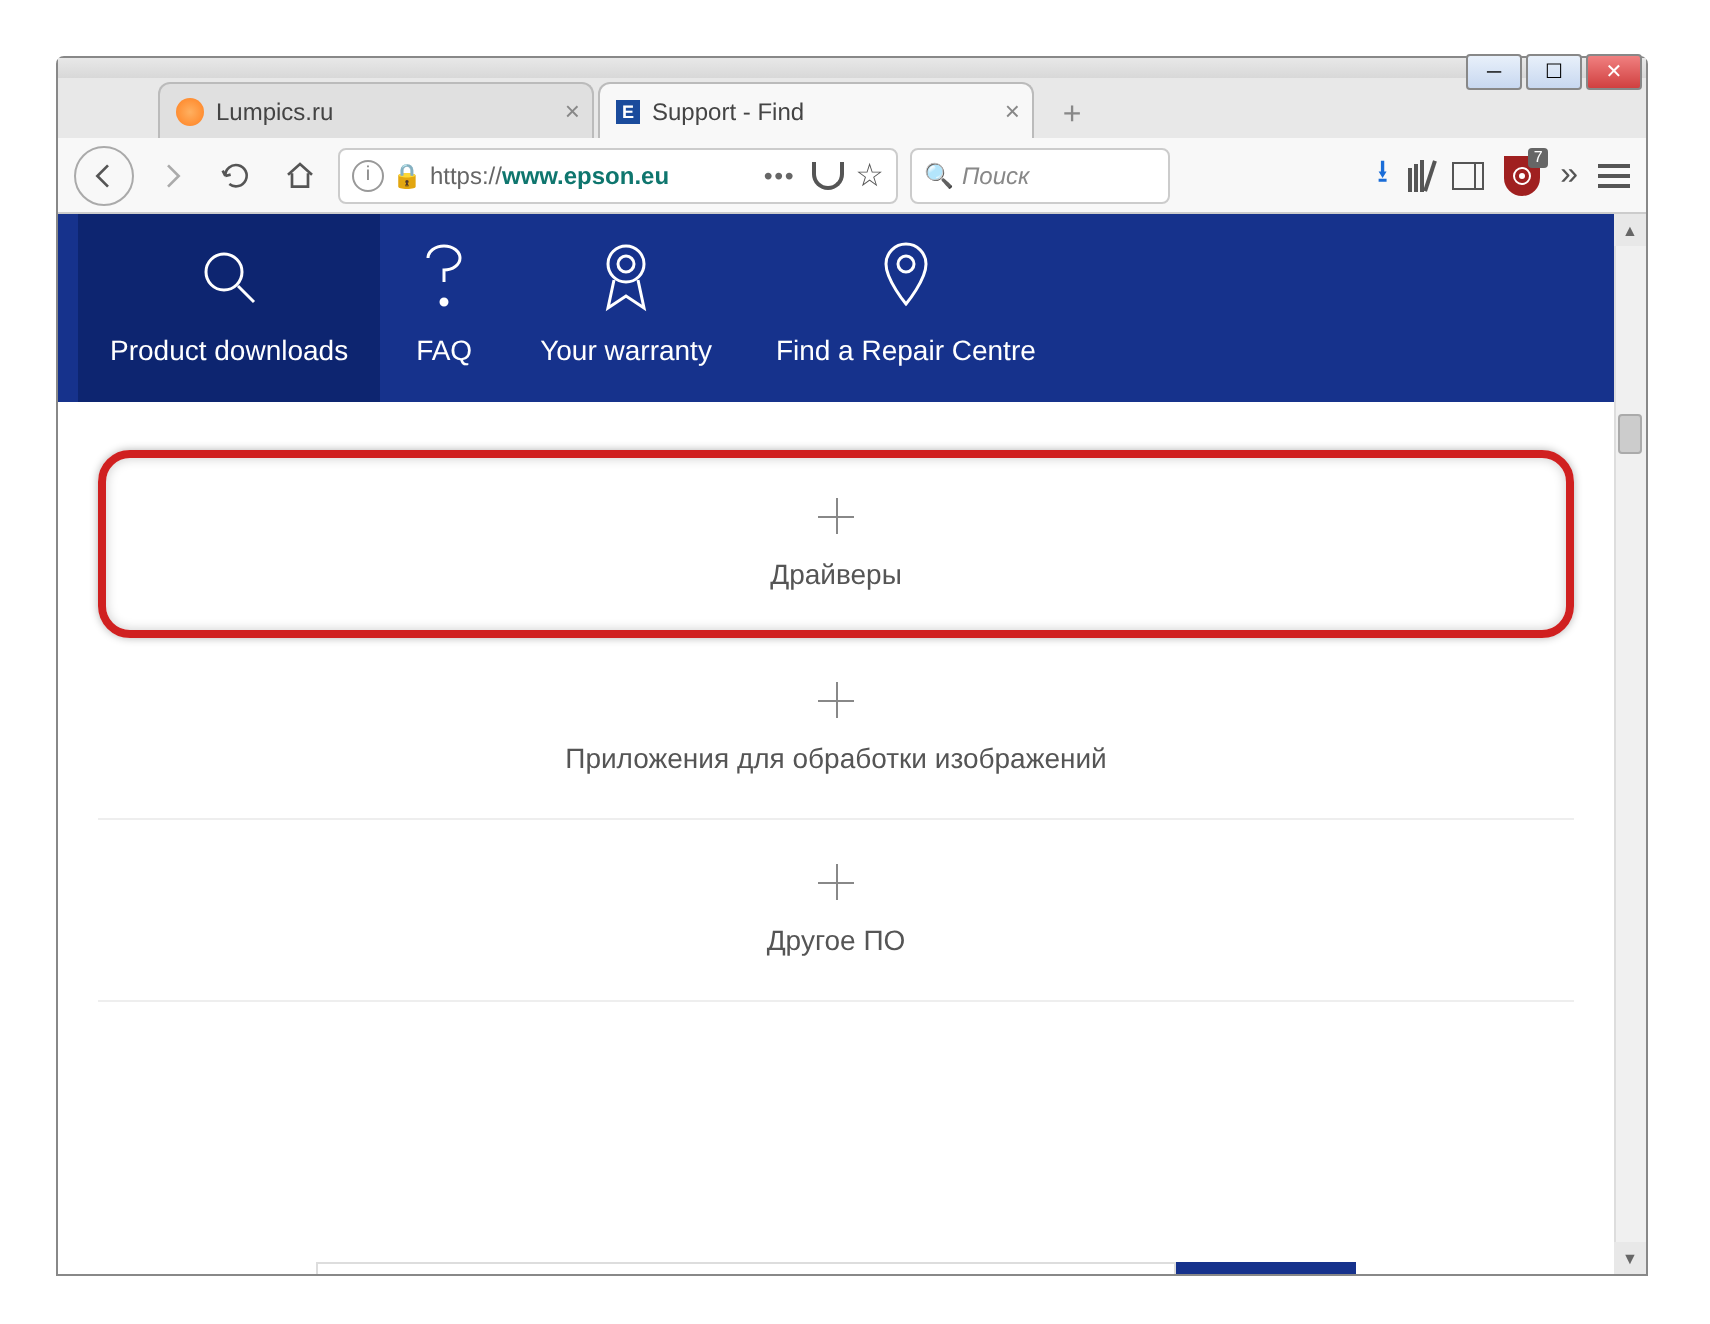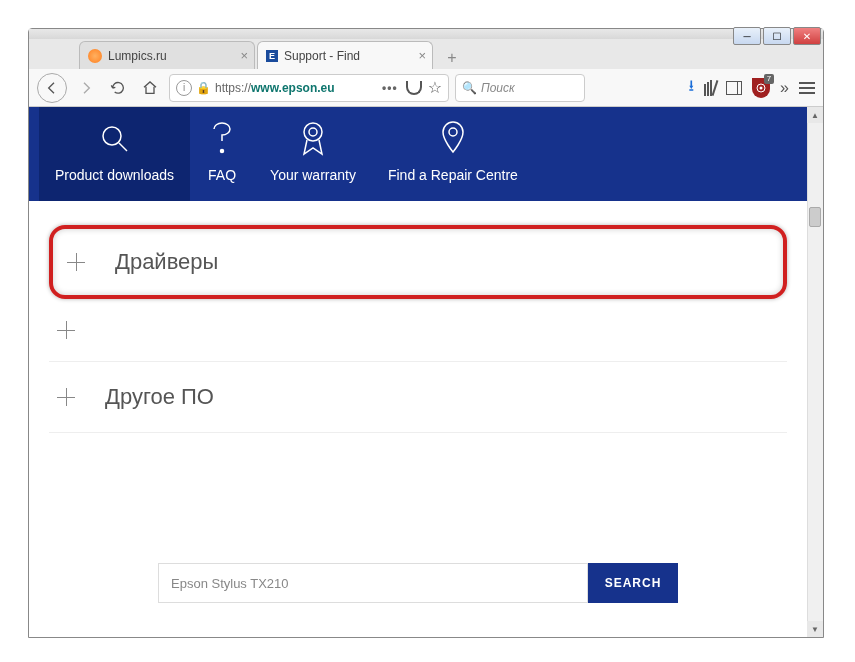--- a/index.html
+++ b/index.html
@@ -9,21 +9,21 @@
 .window { position: absolute; top: 28px; left: 28px; width: 796px; height: 610px; border: 1px solid #888; background: #f0f0f0; border-radius: 4px 4px 0 0; }
 .title-bar { height: 10px; background: linear-gradient(#e8e8e8, #d8d8d8); position: relative; }
 .window-controls { position: absolute; top: -2px; right: 2px; display: flex; gap: 2px; }
 .win-btn { width: 28px; height: 18px; border: 1px solid #888; border-radius: 2px; font-size: 10px; display: flex; align-items: center; justify-content: center; cursor: pointer; }
 .win-min { background: linear-gradient(#e8f0fa, #c8d8f0); }
 .win-max { background: linear-gradient(#e8f0fa, #c8d8f0); }
 .win-close { background: linear-gradient(#f08080, #d04040); color: #fff; }
 
 
 .tab-strip { height: 30px; background: #e8e8e8; display: flex; align-items: flex-end; padding-left: 50px; }
-.tab { height: 28px; width: 176px; background: #f8f8f8; border: 1px solid #bbb; border-bottom: none; border-radius: 6px 6px 0 0; display: flex; align-items: center; padding: 0 8px; margin-right: 2px; font-size: 12px; color: #444; position: relative; }
+.tab { height: 28px; width: 218px; background: #f8f8f8; border: 1px solid #bbb; border-bottom: none; border-radius: 6px 6px 0 0; display: flex; align-items: center; padding: 0 8px; margin-right: 2px; font-size: 12px; color: #444; position: relative; }
 .tab.inactive { background: #e0e0e0; }
 .tab-favicon { width: 14px; height: 14px; margin-right: 6px; border-radius: 50%; }
 .fav-orange { background: radial-gradient(#ffb060, #ff8020); }
 .fav-blue { width: 12px; height: 12px; background: #1a4b9c; display: flex; align-items: center; justify-content: center; color: #fff; font-size: 9px; font-weight: bold; border-radius: 0; }
 .tab-close { position: absolute; right: 6px; color: #888; font-size: 13px; cursor: pointer; }
 .new-tab { width: 26px; height: 22px; display: flex; align-items: center; justify-content: center; color: #888; font-size: 16px; cursor: pointer; margin-left: 4px; }
 
 
 .toolbar { height: 38px; background: #f8f8f8; border-bottom: 1px solid #ccc; display: flex; align-items: center; padding: 0 8px; gap: 6px; }
 .nav-btn { width: 26px; height: 26px; display: flex; align-items: center; justify-content: center; cursor: pointer; color: #555; border-radius: 3px; }
@@ -57,21 +57,21 @@
 
 
 .nav-bar { background: #16328c; height: 94px; display: flex; padding-left: 10px; }
 .nav-item { flex: 0 0 auto; padding: 14px 16px 10px; text-align: center; color: #fff; font-size: 14px; cursor: pointer; display: flex; flex-direction: column; align-items: center; gap: 10px; }
 .nav-item.active { background: #0d2570; }
 .nav-icon { height: 36px; display: flex; align-items: center; justify-content: center; }
 .nav-icon svg { stroke: #fff; fill: none; stroke-width: 1.5; }
 
 
 .accordion { padding: 24px 20px 0; }
-.acc-item { border-bottom: 1px solid #eee; padding: 22px 8px; display: flex; align-items: center; gap: 30px; font-size: 22px; color: #555; cursor: pointer; }
+.acc-item { border-bottom: 1px solid #eee; padding: 22px 8px; display: flex; align-items: center; gap: 12px; font-size: 14px; color: #555; cursor: pointer; flex-direction: column; }
 .acc-item.highlighted { border: 4px solid #d02020; border-radius: 16px; box-shadow: inset 0 0 6px rgba(0,0,0,.2), 0 0 4px rgba(0,0,0,.3); padding: 20px 14px; }
 .plus { width: 18px; height: 18px; position: relative; }
 .plus::before, .plus::after { content: ''; position: absolute; background: #888; }
 .plus::before { width: 18px; height: 1px; top: 9px; left: 0; }
 .plus::after { width: 1px; height: 18px; top: 0; left: 9px; }
 
 .faq-section { text-align: center; margin-top: 130px; }
 .faq-title { color: #16328c; font-size: 30px; font-weight: normal; }
 .faq-search { margin-top: 40px; display: flex; justify-content: center; gap: 0; }
 .faq-input { width: 430px; height: 40px; border: 1px solid #ddd; padding: 0 12px; font-size: 13px; color: #888; }
@@ -209,20 +209,21 @@
         </div>
       </div>
 
       <div class="accordion">
         <div class="acc-item highlighted">
           <span class="plus"></span>
           <span>Драйверы</span>
         </div>
         <div class="acc-item">
           <span class="plus"></span>
+          <span>Приложения для обработки изображений</span>
         </div>
         <div class="acc-item">
           <span class="plus"></span>
           <span>Другое ПО</span>
         </div>
       </div>
 
       <div class="faq-section">
         <div class="faq-search">
           <input class="faq-input" value="Epson Stylus TX210" style="">

